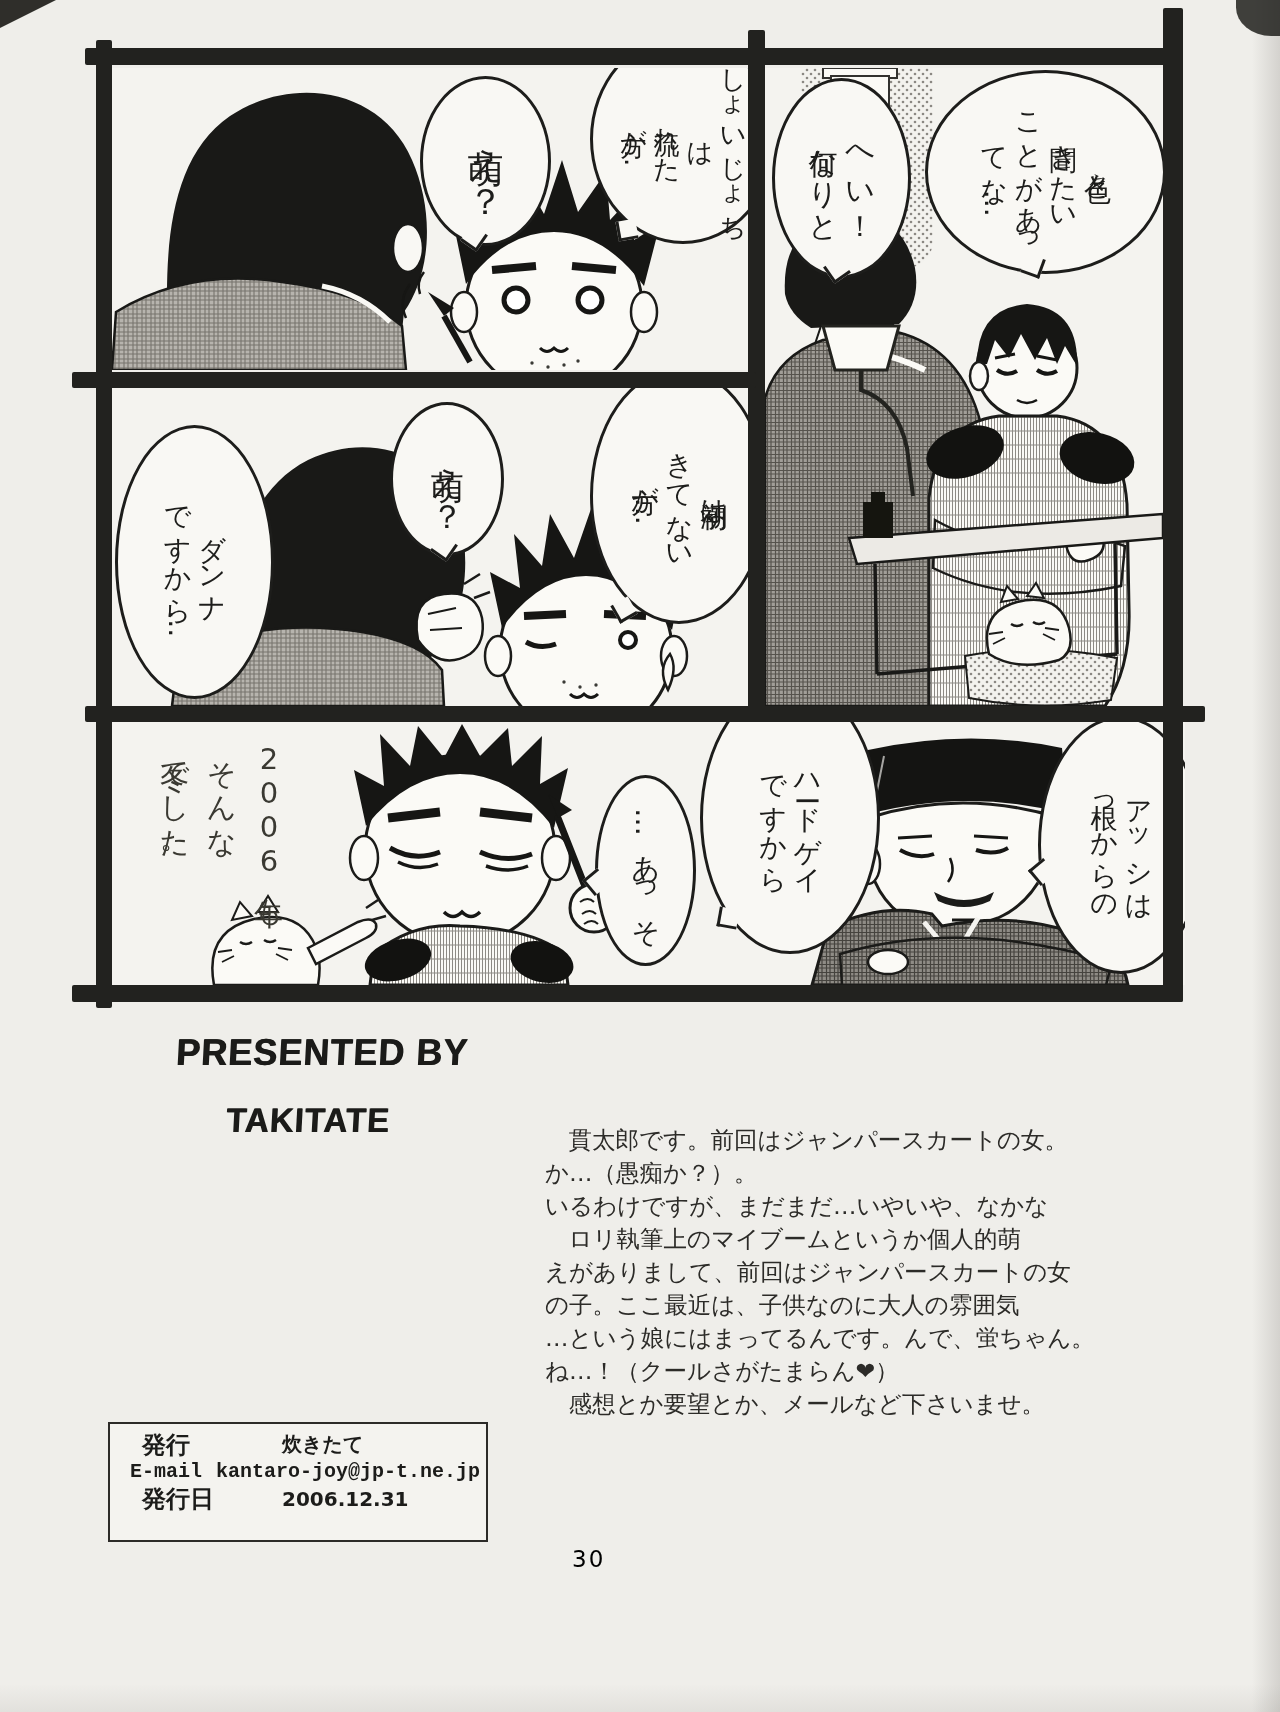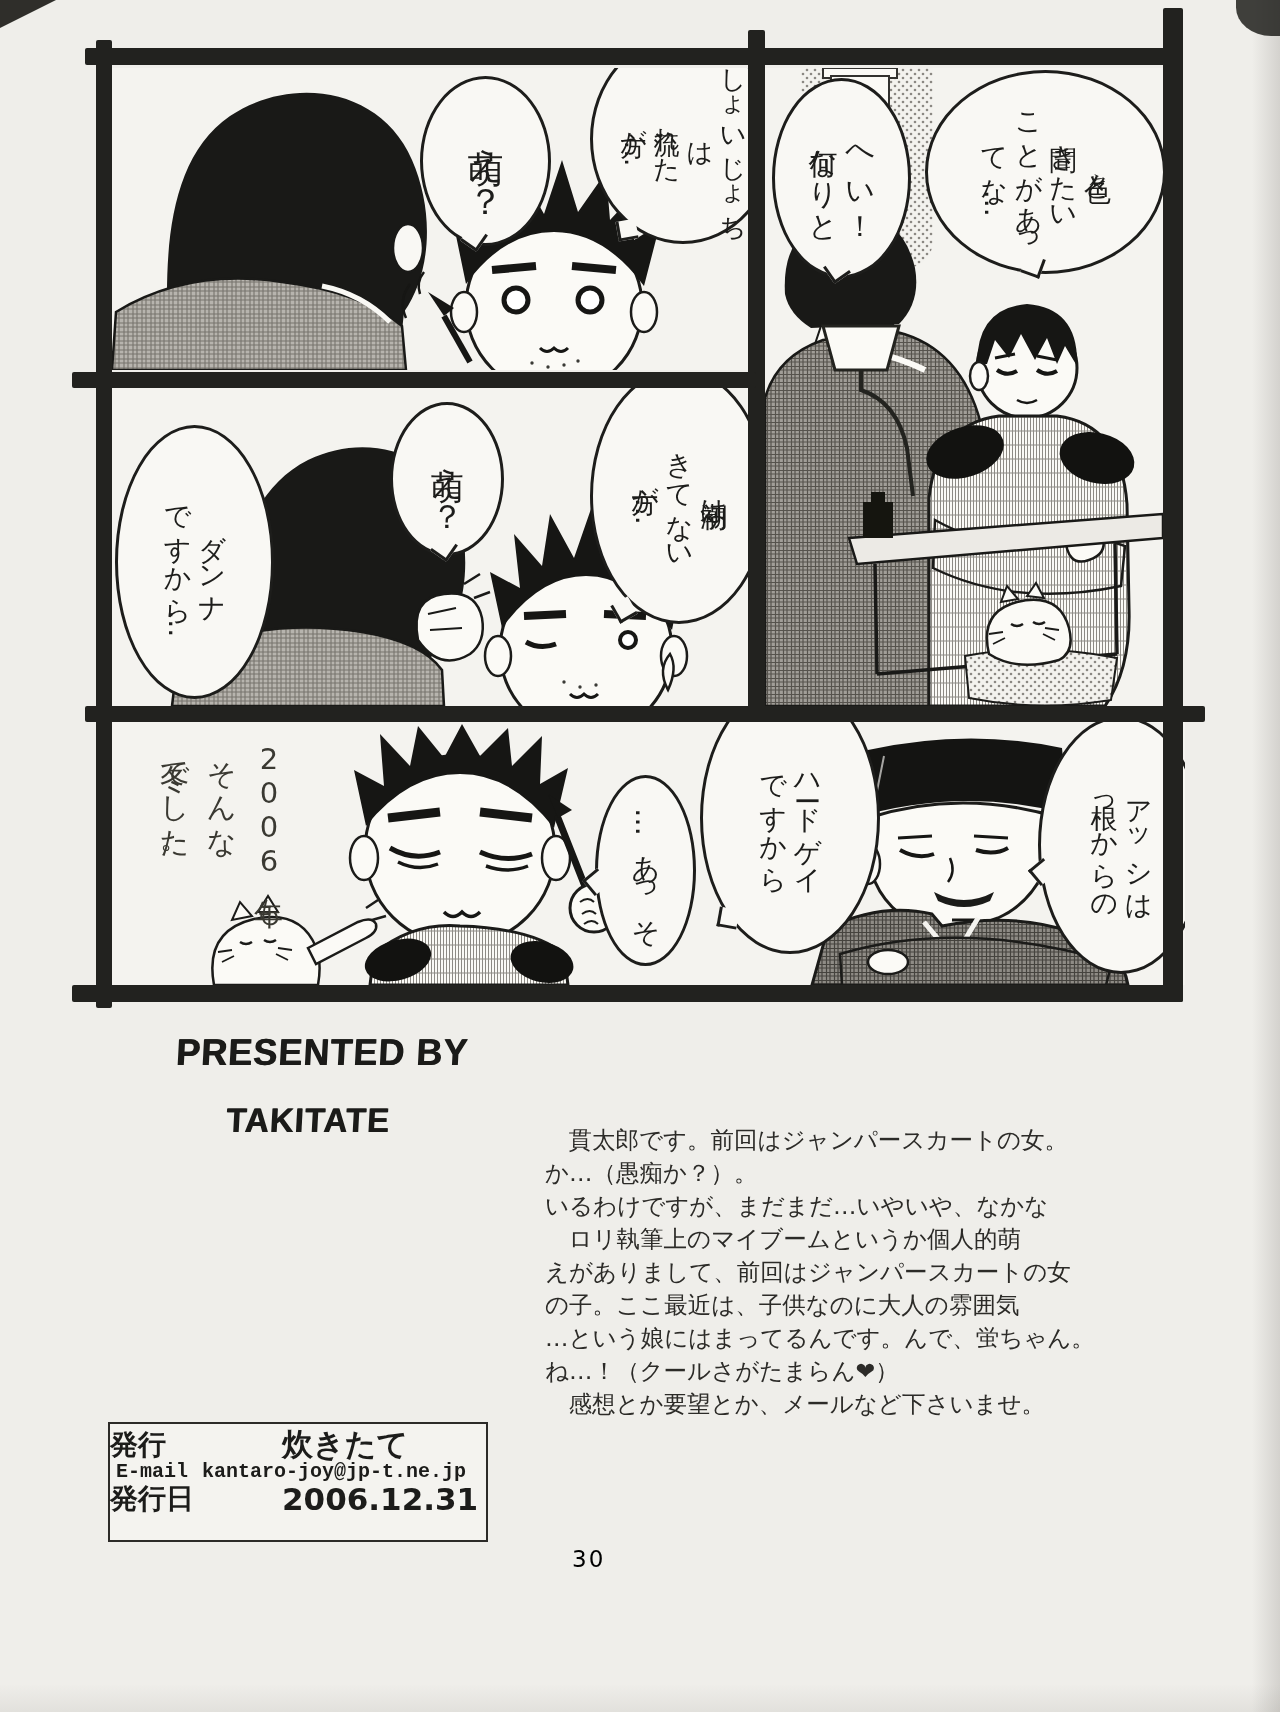--- a/index.html
+++ b/index.html
@@ -25,24 +25,24 @@
   .circle{position:absolute;left:226px;top:1102px;font-size:33px;font-weight:bold;
           letter-spacing:1px;transform:skewX(-3deg) scaleY(1.04);
           font-family:"Liberation Sans",sans-serif;color:#1b1b19;
           text-shadow:0.8px 0 0 #1b1b19;}
   .afterword{position:absolute;left:545px;top:1124px;width:588px;font-size:23.5px;
              line-height:33px;color:#2c2b28;font-weight:500;}
   .aw-heba{margin-top:13px;}
   .colophon{position:absolute;left:108px;top:1422px;width:380px;height:120px;
             border:2.5px solid #2c2b28;background:#f4f3ef;padding-top:7px;box-sizing:border-box;}
   .col-row{display:flex;height:27px;align-items:center;}
-  .col-label{width:172px;box-sizing:border-box;font-weight:bold;font-size:28px;}
-  .col-value{font-weight:bold;font-size:31px;}
+  .col-label{padding-left:32px;width:172px;box-sizing:border-box;font-weight:bold;font-size:24px;}
+  .col-value{font-weight:bold;font-size:20px;}
   .mono{font-family:"Liberation Mono",monospace;font-size:20px;font-weight:bold;}
-  .col-email .col-label{width:auto;padding-left:6px;margin-right:14px;}
+  .col-email .col-label{width:auto;padding-left:20px;margin-right:14px;}
   .pageno{position:absolute;left:572px;top:1546px;font-size:23px;color:#000000;letter-spacing:2px;}
   .corner-tl{position:absolute;left:0;top:0;width:56px;height:28px;background:#191815;
              clip-path:polygon(0 0,100% 0,0 100%);opacity:.9;z-index:8;}
   .corner-tr{position:absolute;left:1236px;top:0;width:44px;height:36px;background:#191815;
              border-radius:0 0 0 80%;opacity:.82;z-index:8;}
   .shade-right{position:absolute;right:0;top:0;width:28px;height:1712px;z-index:7;
                background:linear-gradient(to right,rgba(70,64,58,0),rgba(70,64,58,0.16));}
   .shade-bottom{position:absolute;left:0;top:1684px;width:1280px;height:28px;z-index:7;
                background:linear-gradient(to bottom,rgba(70,64,58,0),rgba(70,64,58,0.08));}
 </style>

